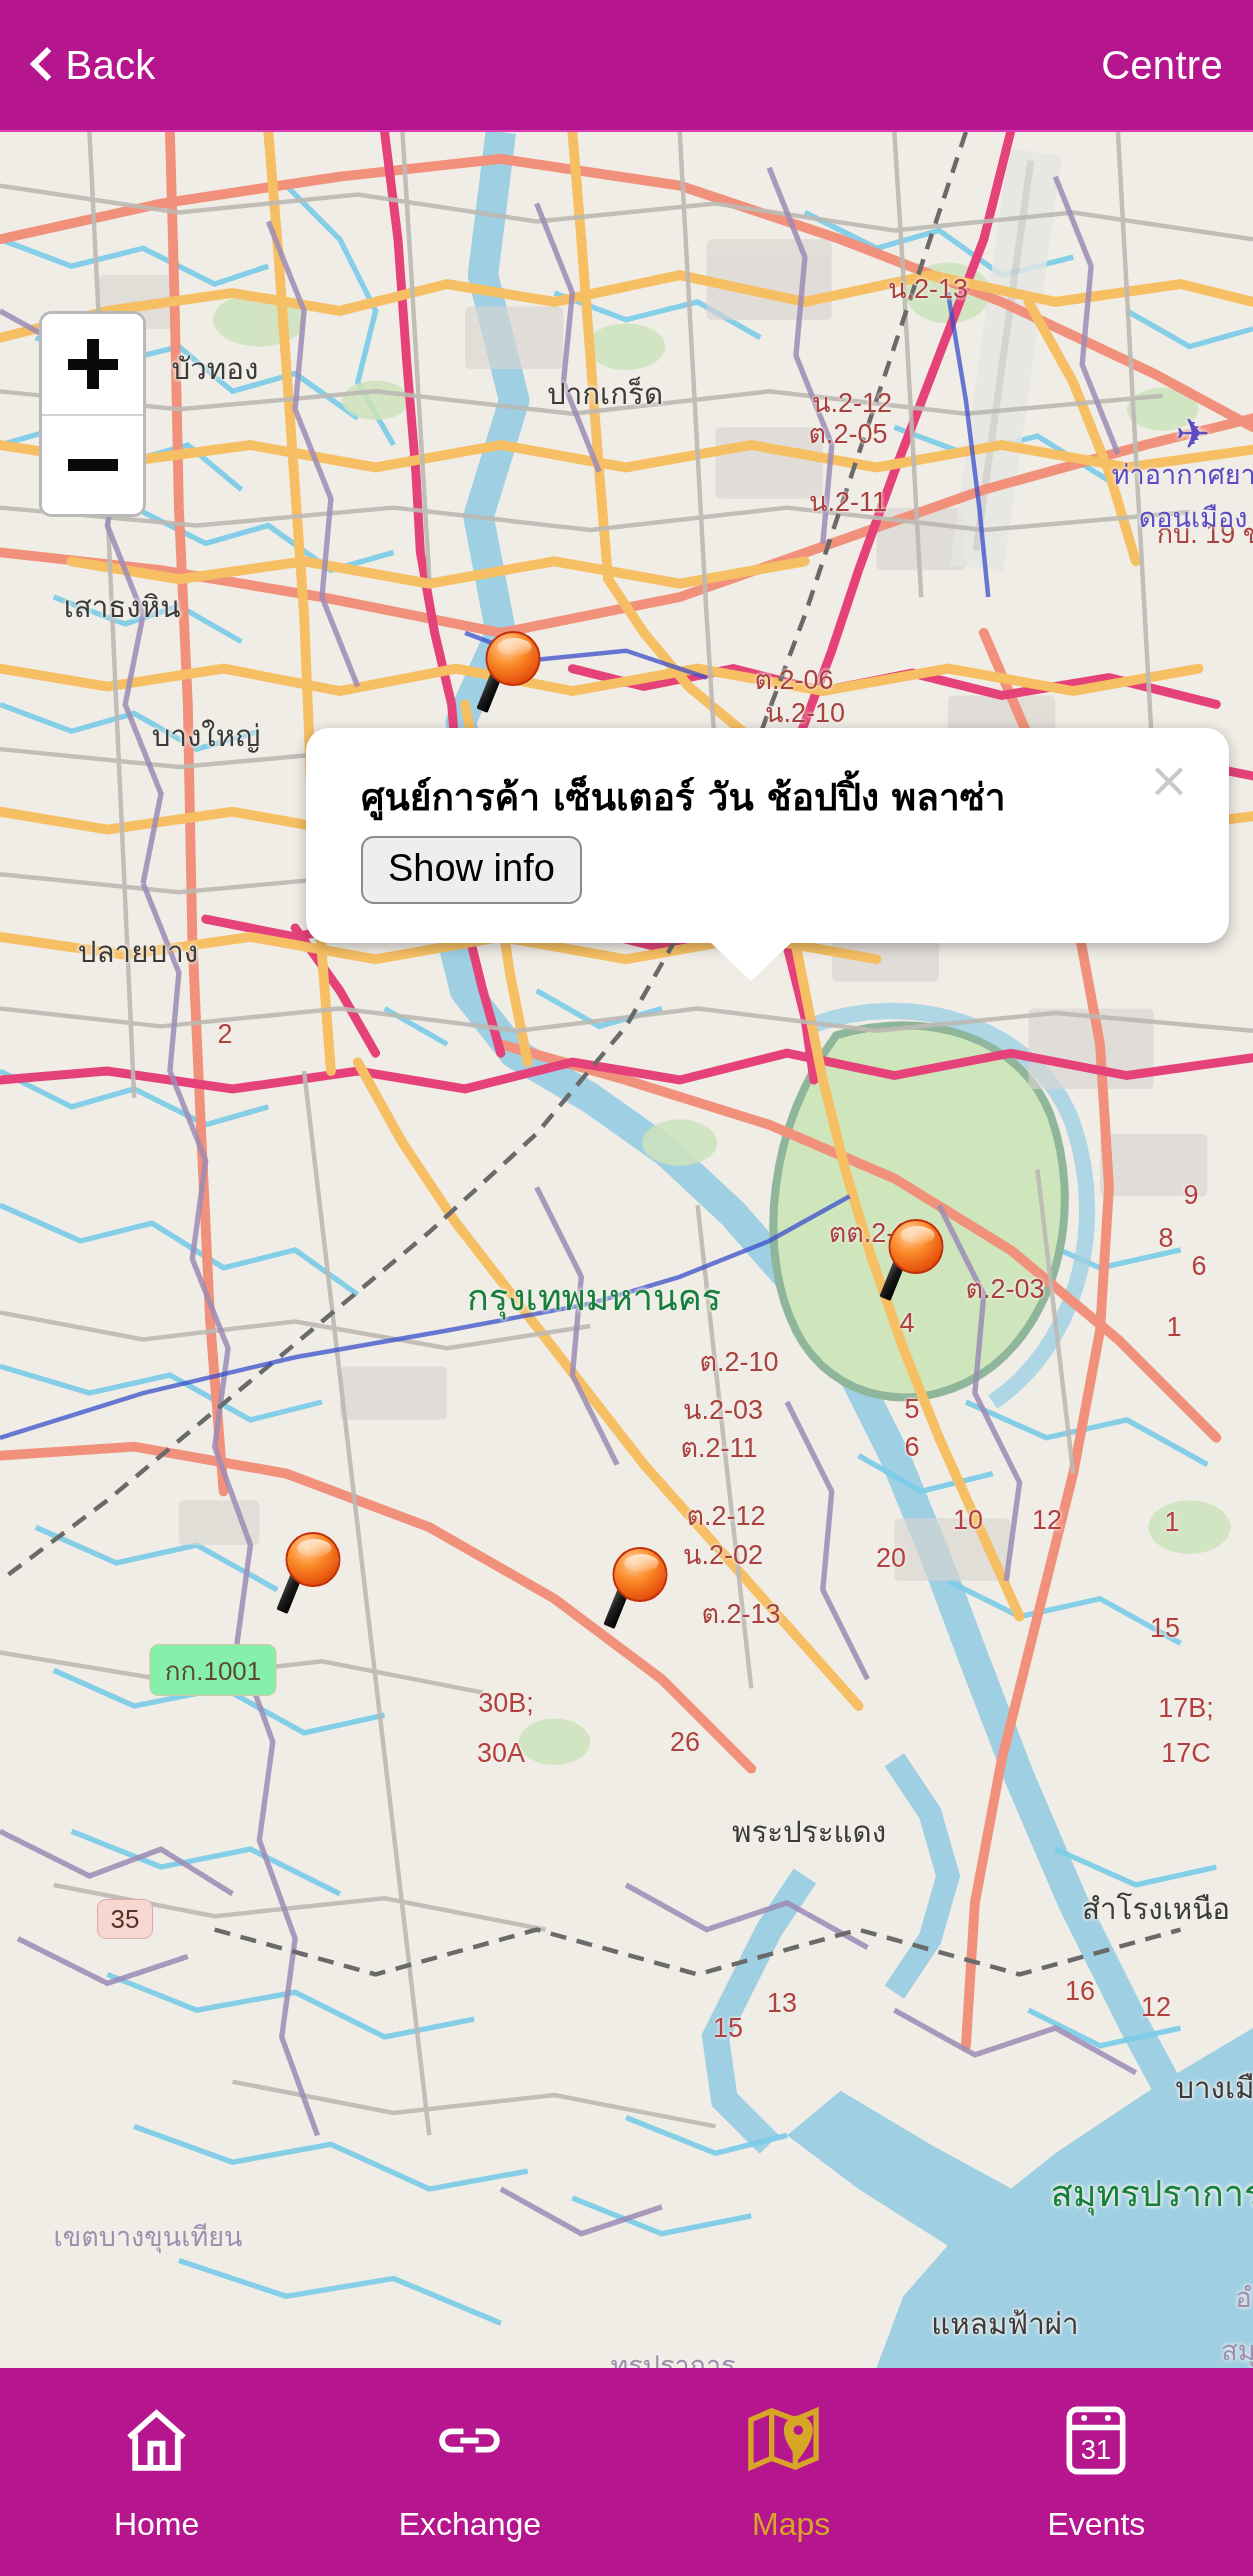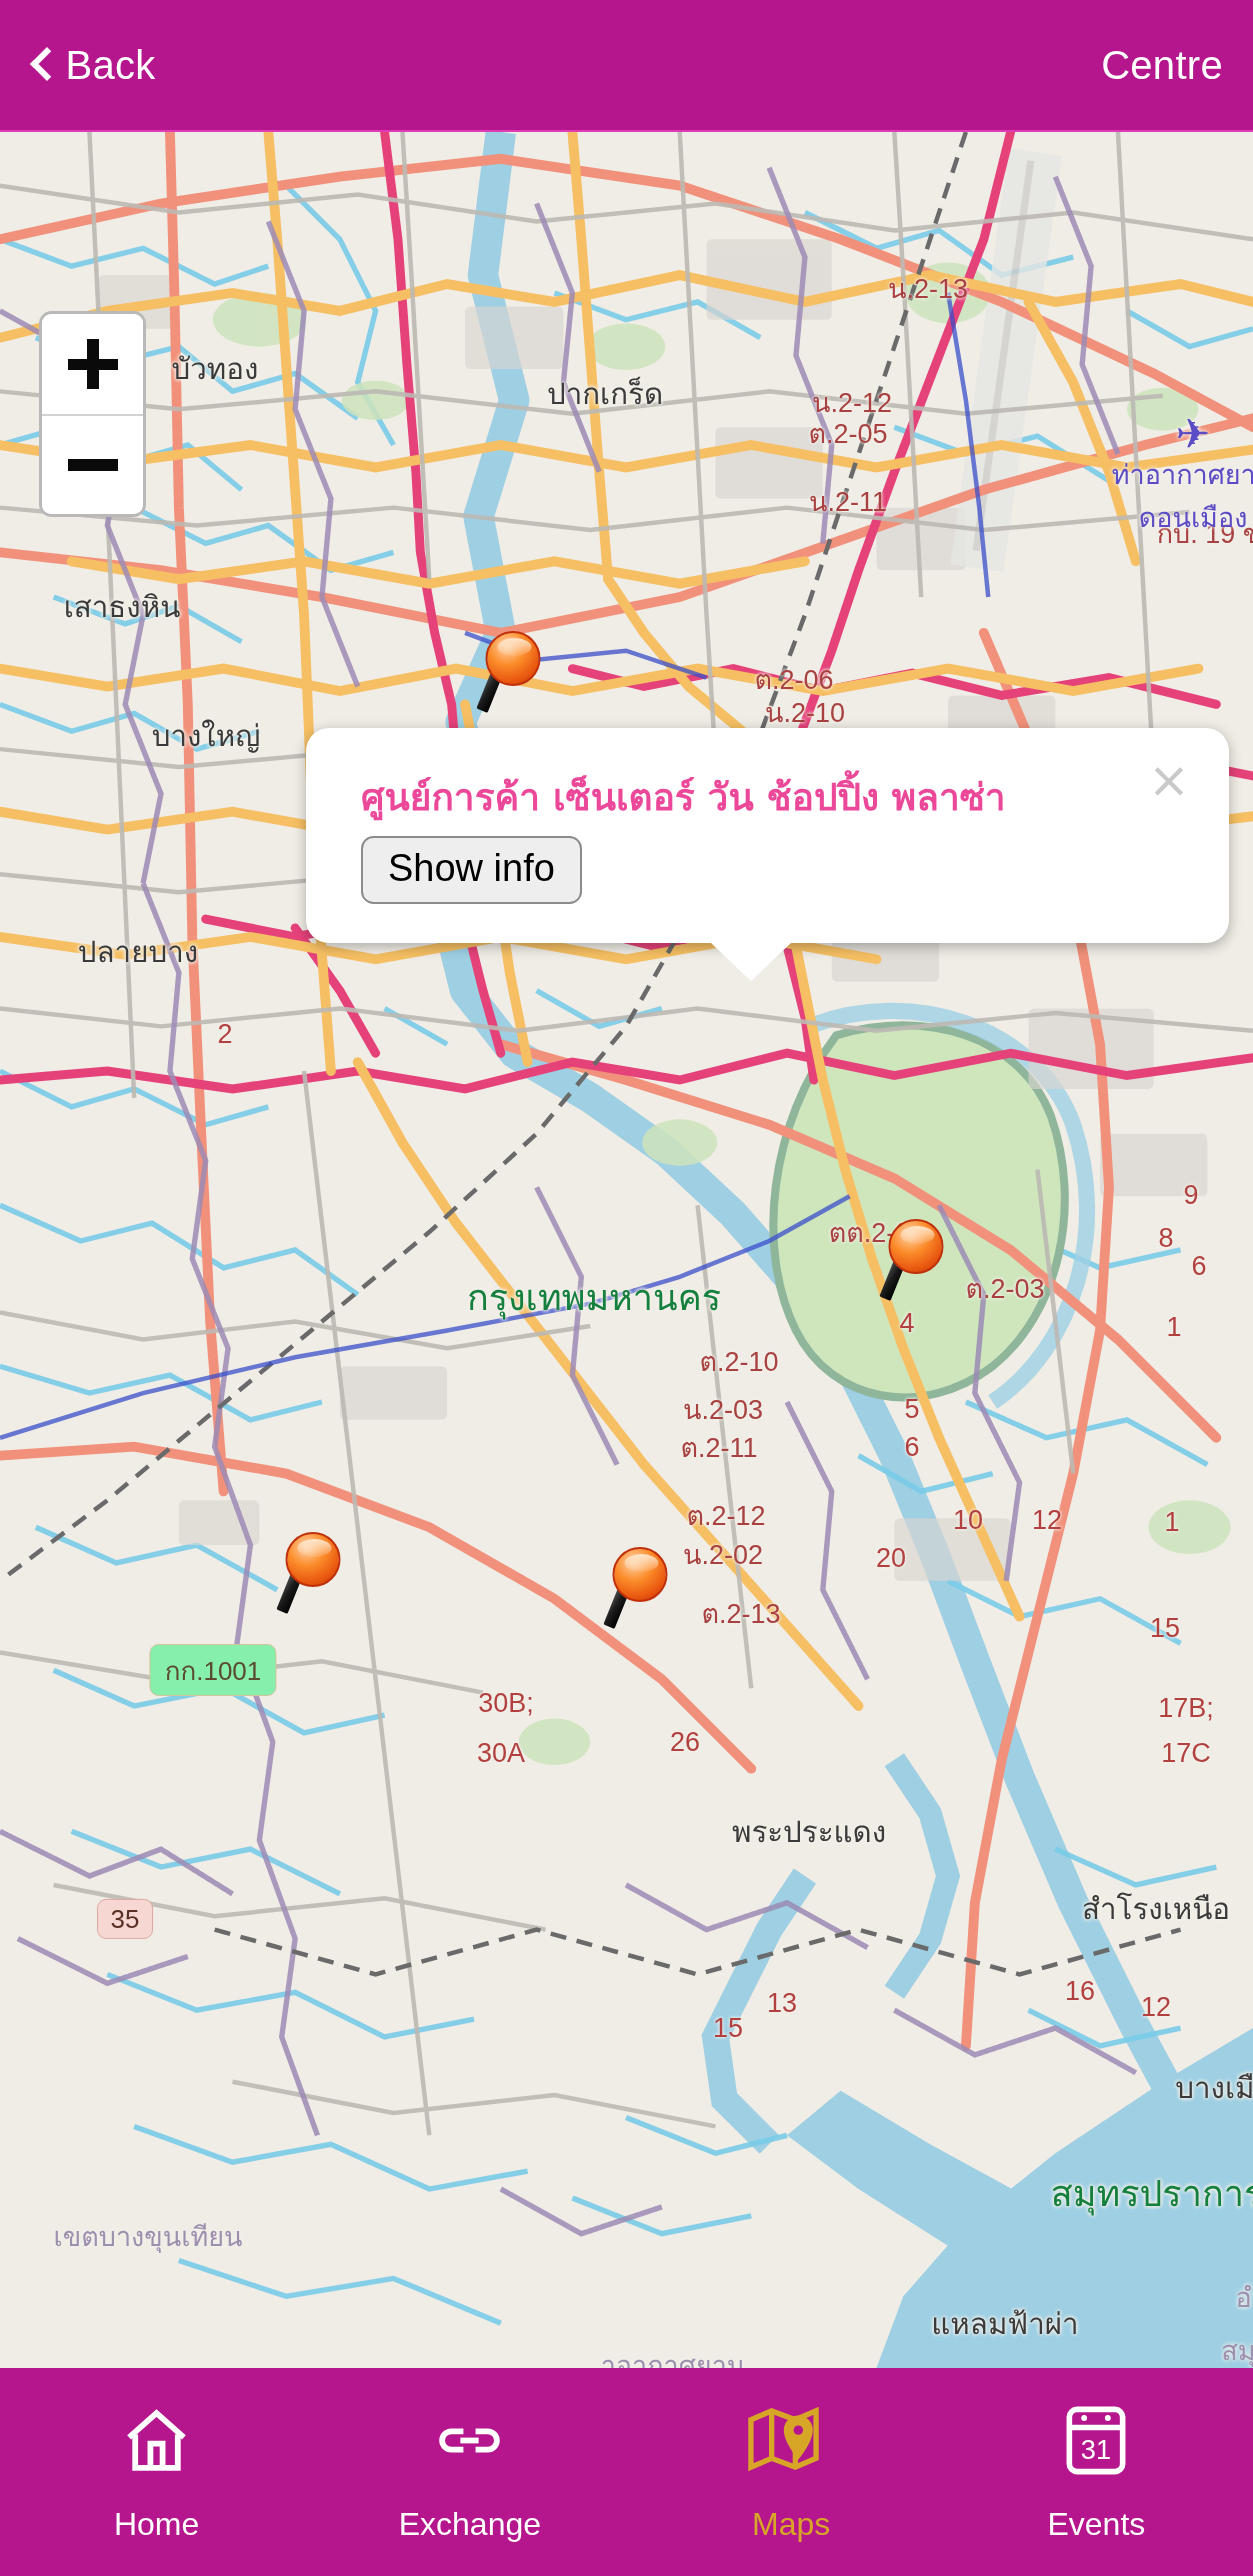--- a/index.html
+++ b/index.html
@@ -106,21 +106,21 @@
     width: 0; height: 0;
     border-left: 41px solid transparent; border-right: 41px solid transparent;
     border-top: 39px solid #fff;
   }
   #popup-close {
     position: absolute; right: 39px; top: 27px;
     font-size: 50px; line-height: 1; color: #c9c9c9; cursor: pointer;
     font-family: "DejaVu Sans", sans-serif;
   }
   #popup-title {
-    font-size: 37px; font-weight: bold; color: #ec4899; line-height: 1.25;
+    font-size: 37px; font-weight: bold; color: #000000; line-height: 1.25;
     font-family: "DejaVu Sans", sans-serif; margin-bottom: 14.3px;
   }
   #show-info-btn {
     display: inline-block; background: #eeeeee;
     border: 2.7px solid #8b8b8b; border-radius: 12.5px;
     font-size: 38px; color: #000; padding: 9px 25px 12.5px; cursor: pointer;
     font-family: "Liberation Sans", sans-serif;
   }
 
   
@@ -358,21 +358,21 @@
         <div class="lbl lbl-town" style="left: 206px; top: 603px;">บางใหญ่</div>
         <div class="lbl lbl-city" style="left: 590px; top: 648px;">นนทบุรี</div>
         <div class="lbl lbl-town" style="left: 138px; top: 819px;">ปลายบาง</div>
         <div class="lbl lbl-city" style="left: 594px; top: 1165px;">กรุงเทพมหานคร</div>
         <div class="lbl lbl-town" style="left: 809px; top: 1699px;">พระประแดง</div>
         <div class="lbl lbl-town" style="left: 1156px; top: 1776px;">สำโรงเหนือ</div>
         <div class="lbl lbl-town" style="left: 1231px; top: 1955px;">บางเมือง</div>
         <div class="lbl lbl-city" style="left: 1157px; top: 2061px;">สมุทรปราการ</div>
         <div class="lbl lbl-admin" style="left: 148px; top: 2104px;">เขตบางขุนเทียน</div>
         <div class="lbl lbl-town" style="left: 1005px; top: 2191px;">แหลมฟ้าผ่า</div>
-        <div class="lbl lbl-admin" style="left: 673px; top: 2233px;">าอากาศยาน</div>
+        <div class="lbl lbl-admin" style="left: 673px; top: 2233px;">ทรปราการ</div>
         <div class="lbl lbl-admin" style="left: 1301px; top: 2165px;">อำเภอเมือง</div>
         <div class="lbl lbl-admin" style="left: 1301px; top: 2218px;">สมุทรปราการ</div>
         <div class="lbl lbl-road" style="left: 928px; top: 156px;">น.2-13</div>
         <div class="lbl lbl-road" style="left: 852px; top: 270px;">น.2-12</div>
         <div class="lbl lbl-road" style="left: 848px; top: 301px;">ต.2-05</div>
         <div class="lbl lbl-road" style="left: 848px; top: 369px;">น.2-11</div>
         <div class="lbl lbl-road" style="left: 1209px; top: 401px;">กบ. 19 ข</div>
         <div class="lbl lbl-road" style="left: 794px; top: 547px;">ต.2-06</div>
         <div class="lbl lbl-road" style="left: 805px; top: 580px;">น.2-10</div>
         <div class="lbl lbl-road" style="left: 805px; top: 623px;">น.2-09</div>

